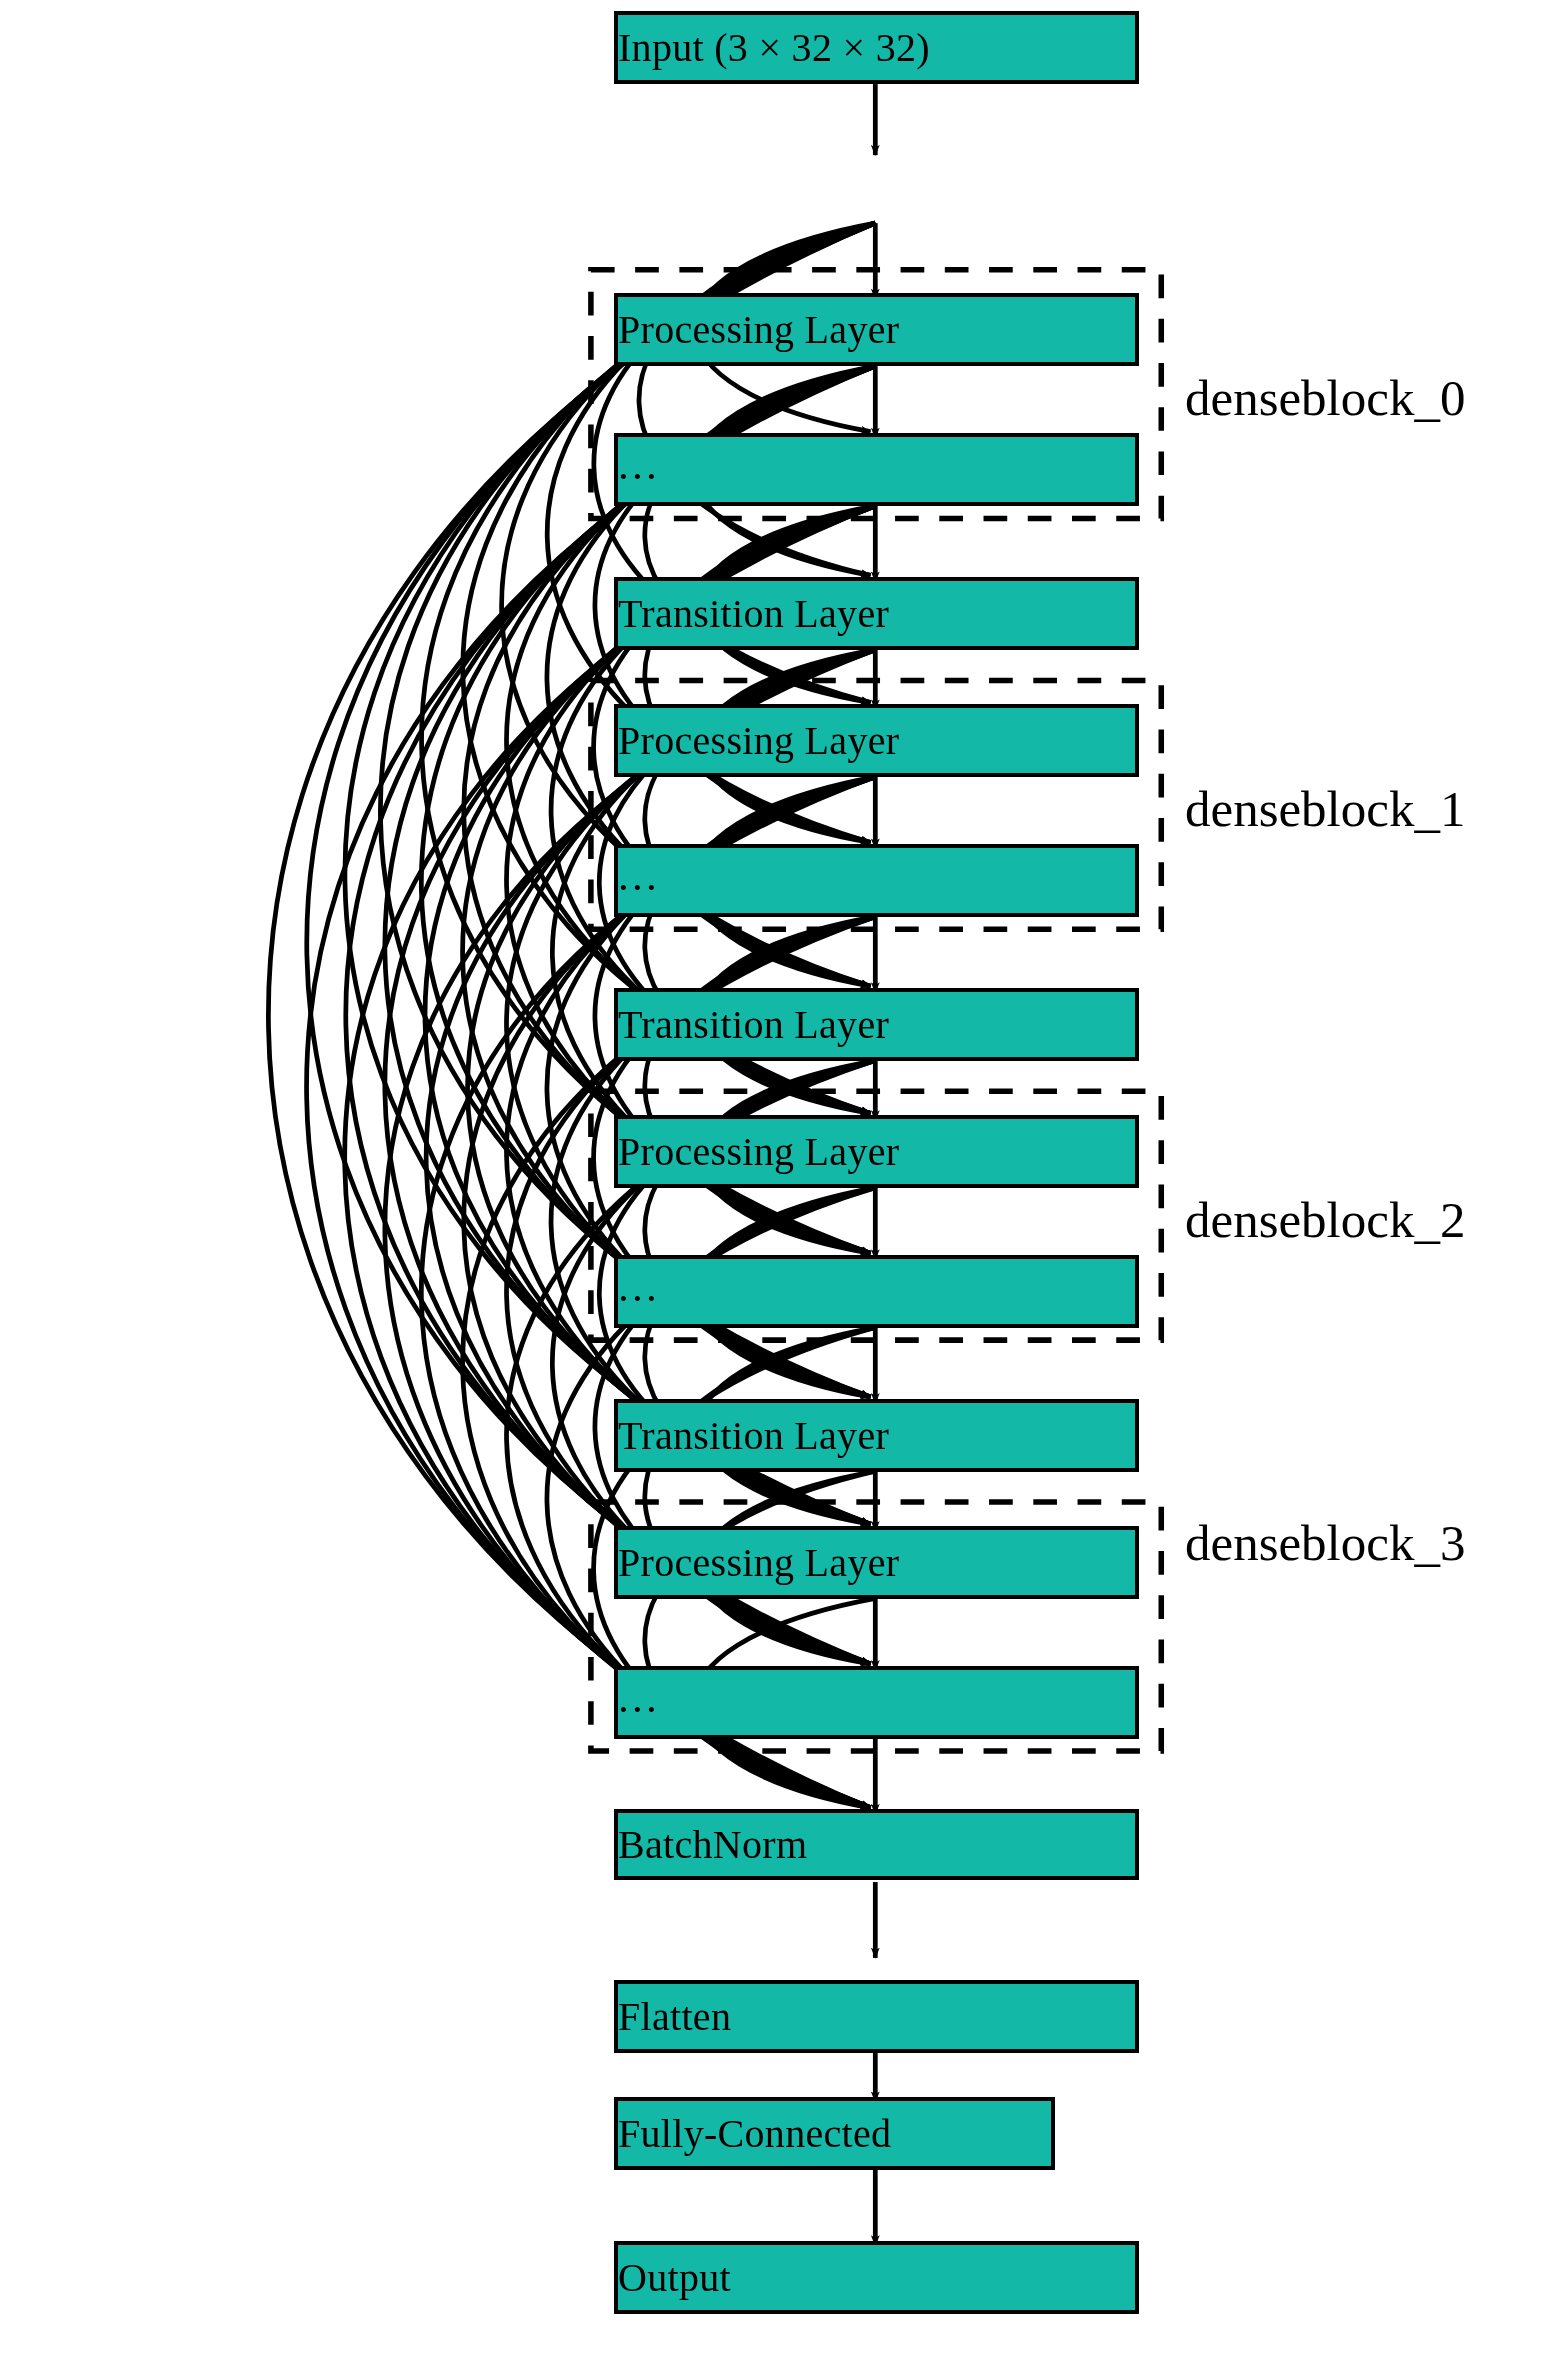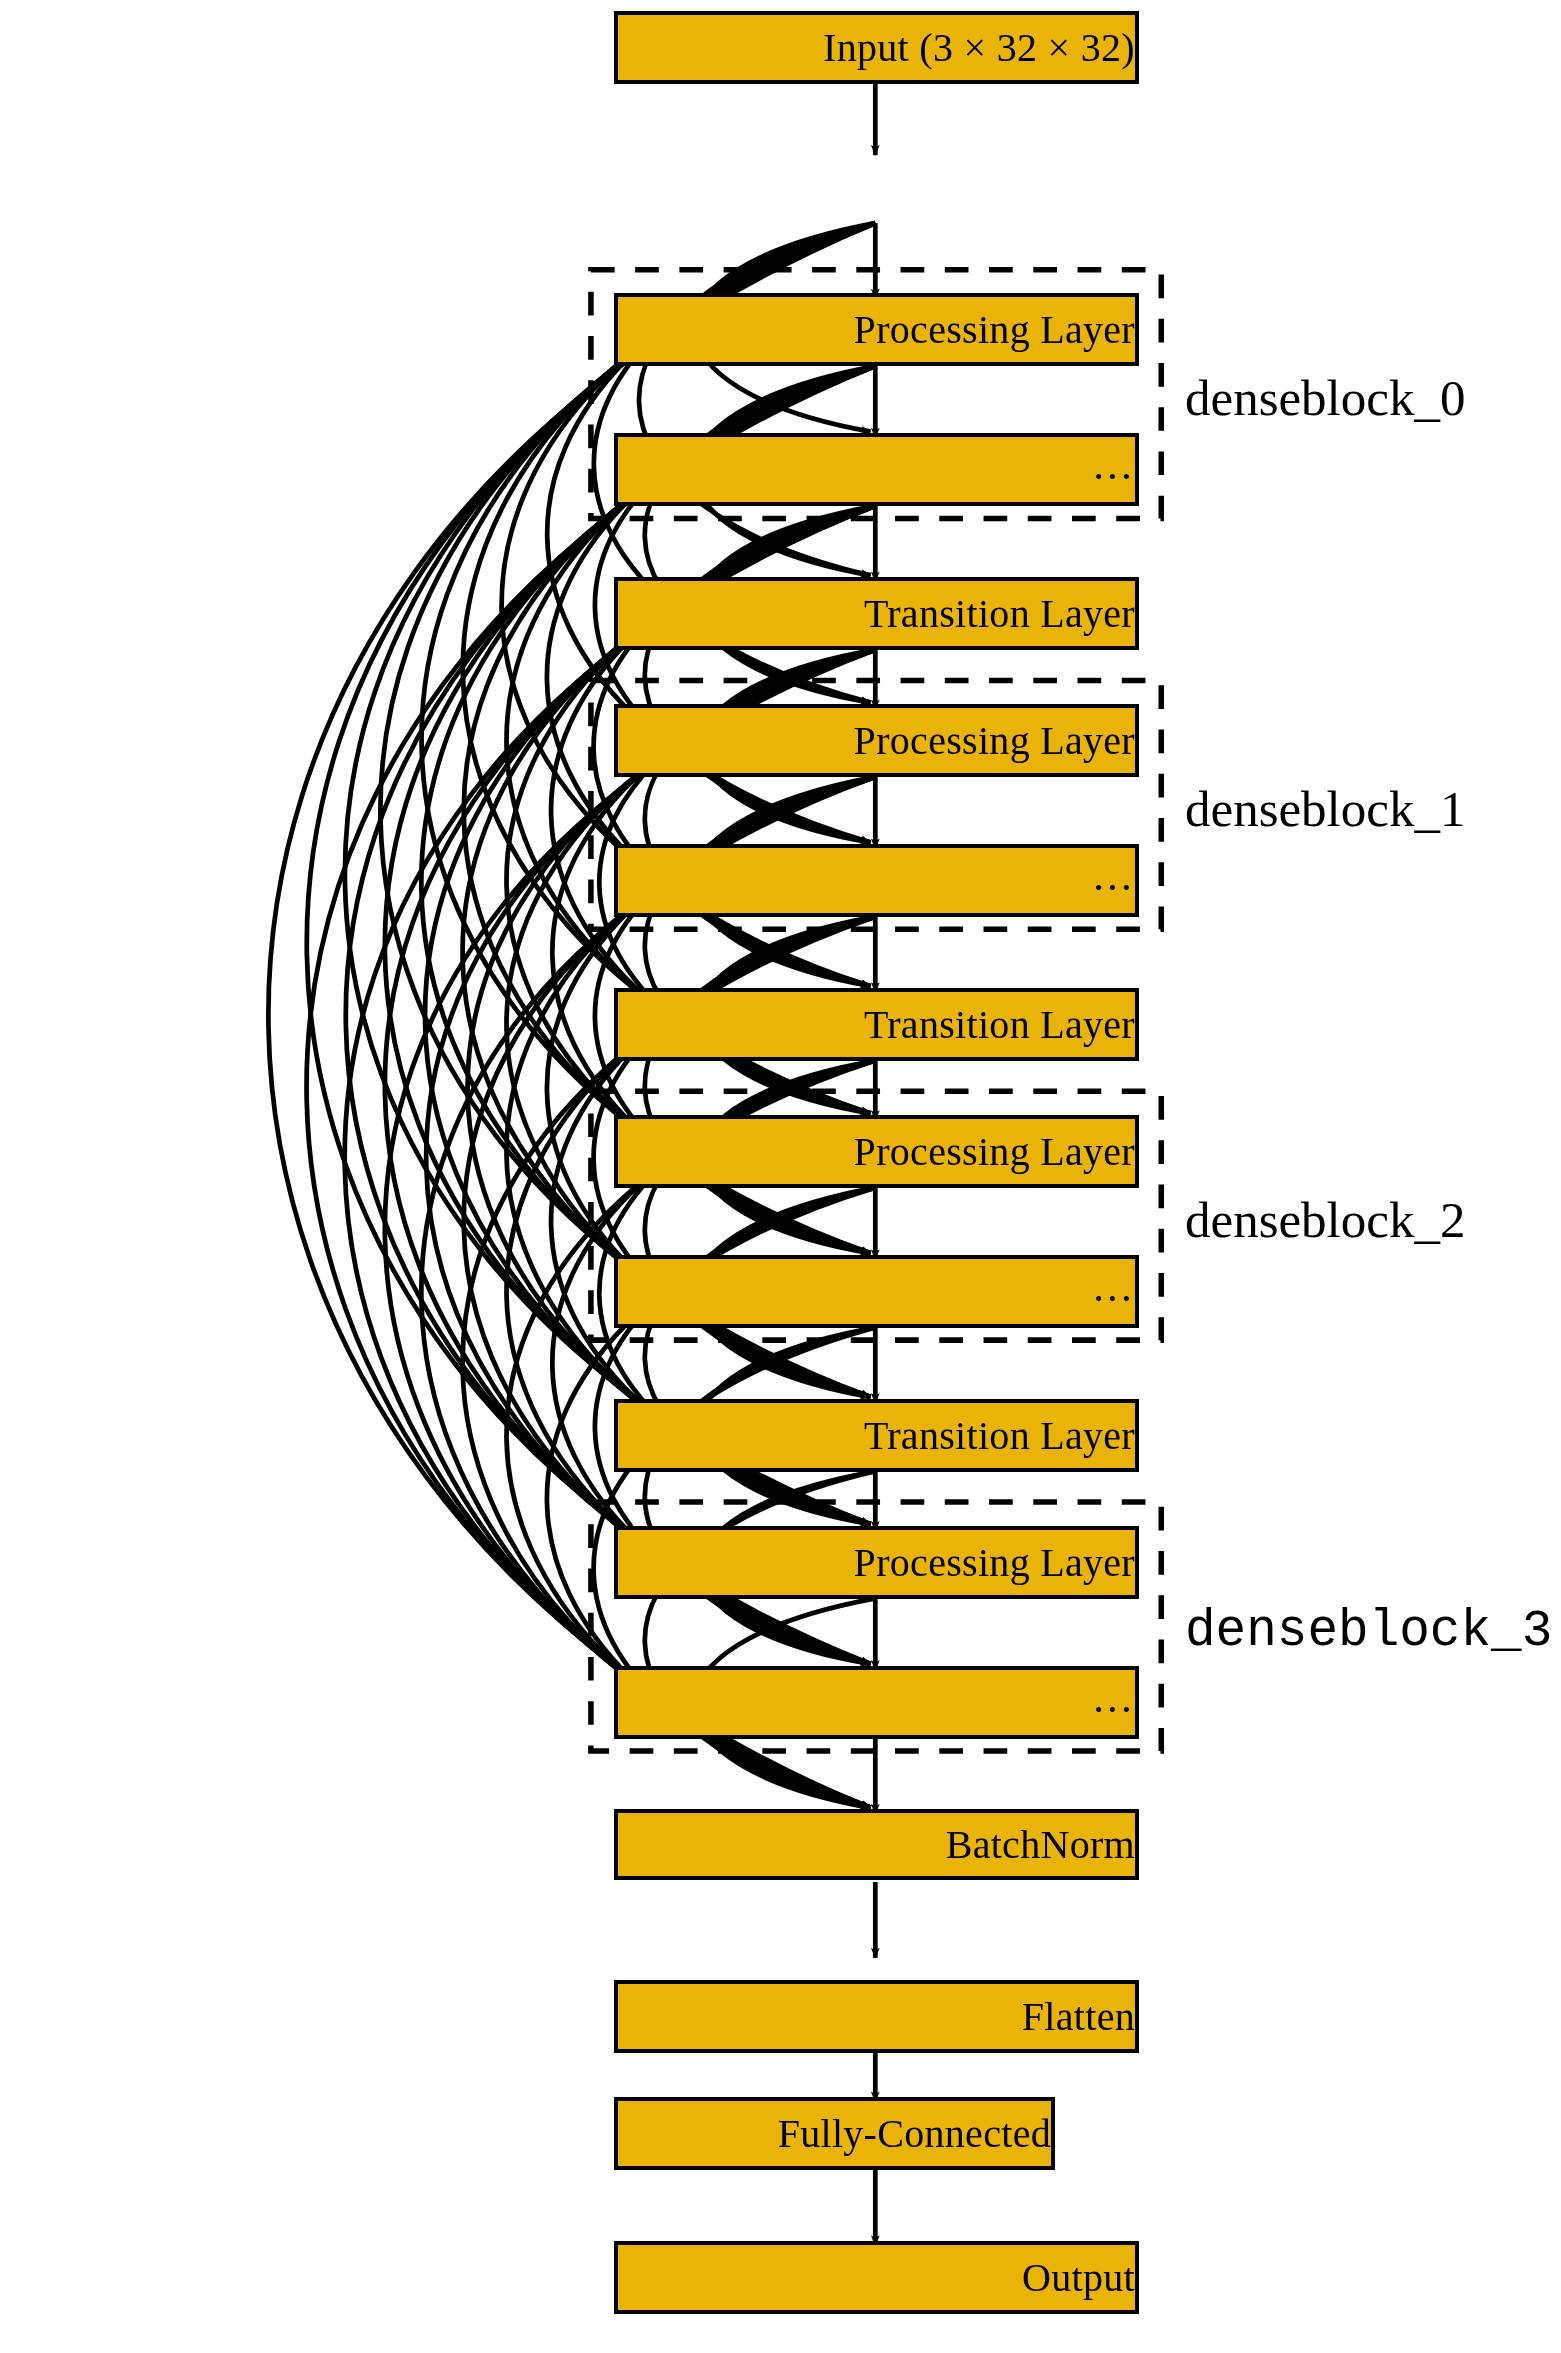--- a/index.html
+++ b/index.html
@@ -26,24 +26,24 @@
     left: 0;
     top: 0;
     width: 1561px;
     height: 2354px;
     display: block;
   }
   .node-box {
     position: absolute;
     box-sizing: border-box;
     border: 4.7px solid #000000;
-    background: #eab308;
+    background: #14b8a6;
     display: flex;
     align-items: center;
-    justify-content: flex-end;
+    justify-content: flex-start;
   }
   .node-label {
     font-size: 40px;
     line-height: 1;
     color: #000000;
     letter-spacing: 0.3px;
     white-space: nowrap;
     text-align: center;
   }
   .node-label.ellipsis {
@@ -231,16 +231,16 @@
     <span class="node-label">Fully-Connected</span>
   </div>
 
   <div class="node-box" style="left:614px; top:2241px; width:525px; height:73px;">
     <span class="node-label">Output</span>
   </div>
 
   <div class="block-label" style="left:1185px; top:373px;">denseblock_0</div>
   <div class="block-label" style="left:1185px; top:784px;">denseblock_1</div>
   <div class="block-label" style="left:1185px; top:1195px;">denseblock_2</div>
-  <div class="block-label" style="left:1185px; top:1606px;font-family:Liberation Mono, monospace;">denseblock_3</div>
+  <div class="block-label" style="left:1185px; top:1518px;">denseblock_3</div>
 
 </div>
 
 
 </body></html>

